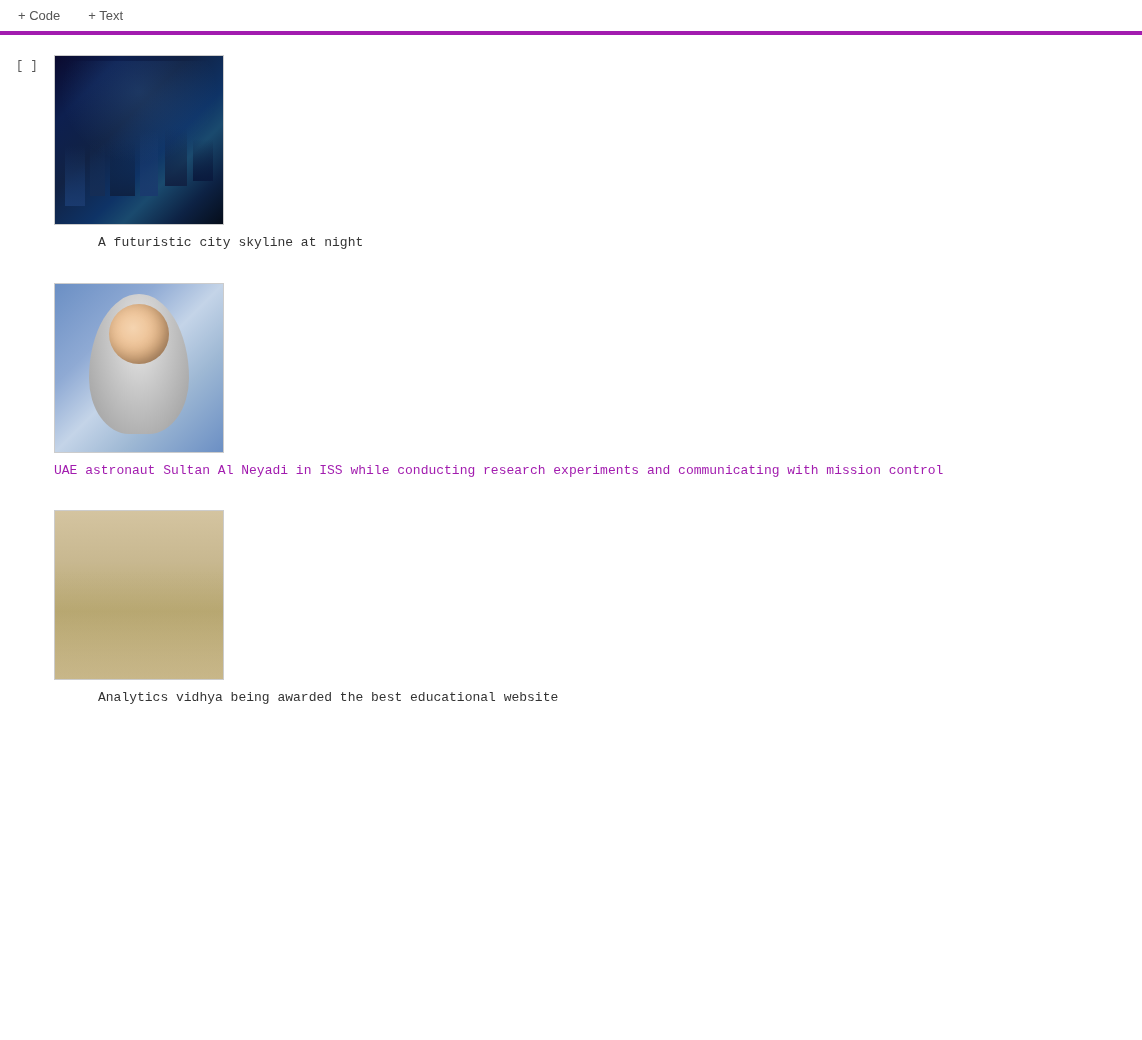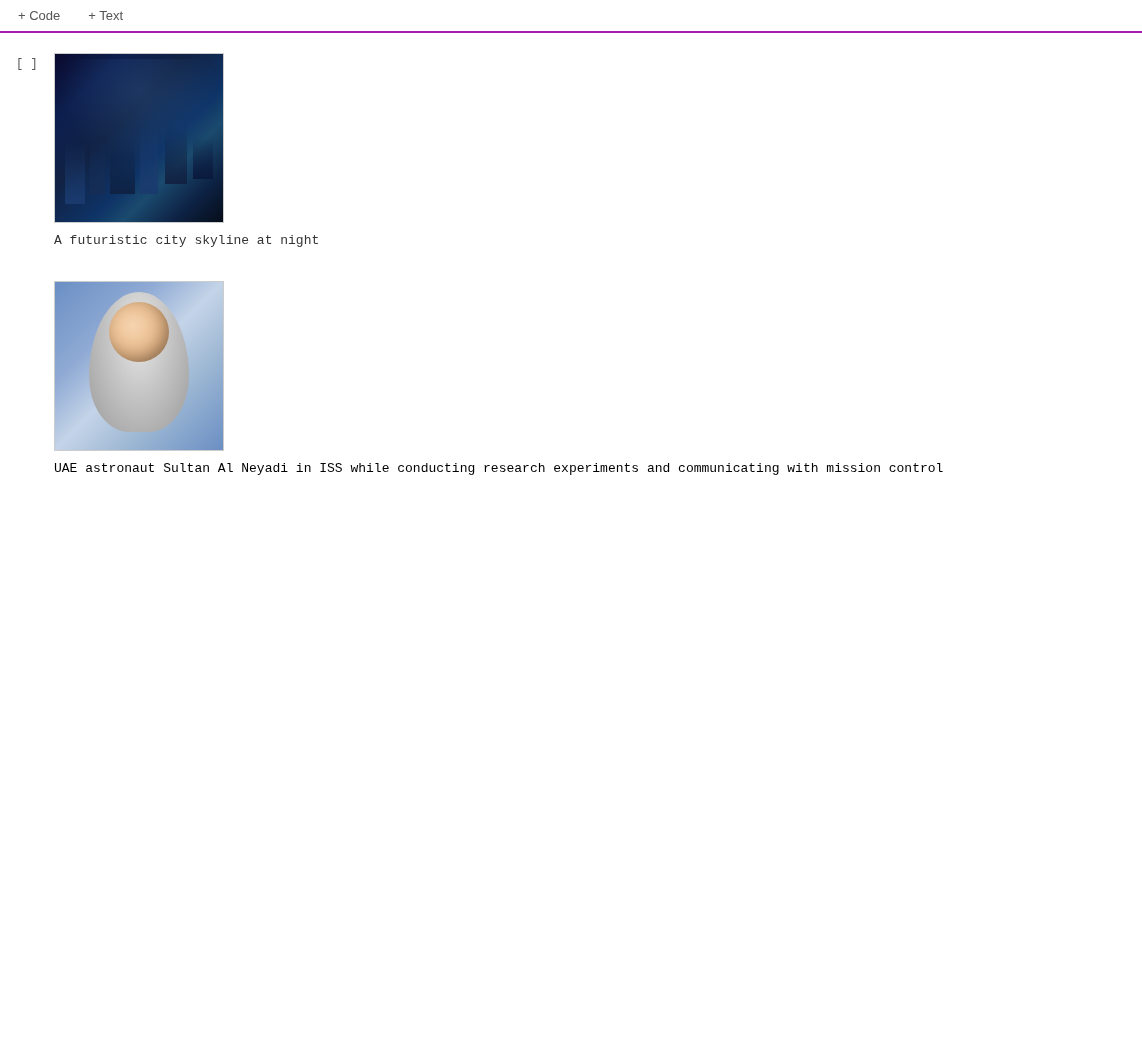--- a/index.html
+++ b/index.html
@@ -13,21 +13,21 @@
       background: #ffffff;
       color: #333;
       font-size: 14px;
     }
 
     .toolbar {
       display: flex;
       align-items: center;
       gap: 16px;
       padding: 6px 12px;
-      border-bottom: 2px solid #a21caf;
+      border-bottom: 4px solid #a21caf;
       background: #ffffff;
     }
 
     .toolbar-btn {
       background: none;
       border: none;
       cursor: pointer;
       font-size: 13px;
       color: #555;
       padding: 2px 6px;
@@ -181,26 +181,27 @@
       height: 15px;
       background: #ffffff;
       border-radius: 50% 50% 0 0;
       box-shadow: inset -2px -2px 5px rgba(0,0,0,0.2);
     }
 
     .caption {
       font-family: 'Courier New', Courier, monospace;
       font-size: 13px;
       line-height: 1.5;
-      color: #000000;
+      color: #a21caf;
       max-width: 1060px;
     }
 
     .caption-black {
       color: #333333;
+      margin-left: 44px;
     }
   </style>
 </head>
 <body>
 
 <div class="toolbar">
   <button class="toolbar-btn">+ Code</button>
   <button class="toolbar-btn">+ Text</button>
 </div>
 
@@ -210,15 +211,19 @@
     <div class="cell-content">
 
     <div class="image-block">
           <div class="img-placeholder img-city" title="futuristic city skyline at night"></div>
           <div class="caption caption-black">A futuristic city skyline at night</div>
         </div>
         <div class="image-block">
           <div class="img-placeholder img-astronaut" title="UAE astronaut Sultan Al Neyadi in ISS"></div>
           <div class="caption">UAE astronaut Sultan Al Neyadi in ISS while conducting research experiments and communicating with mission control</div>
         </div>
+        <div class="image-block">
+          <div class="img-placeholder img-group" title="Analytics vidhya award group photo"></div>
+          <div class="caption caption-black">Analytics vidhya being awarded the best educational website</div>
+        </div>
       </div>
   </div>
 </div>
 
 </body></html>

